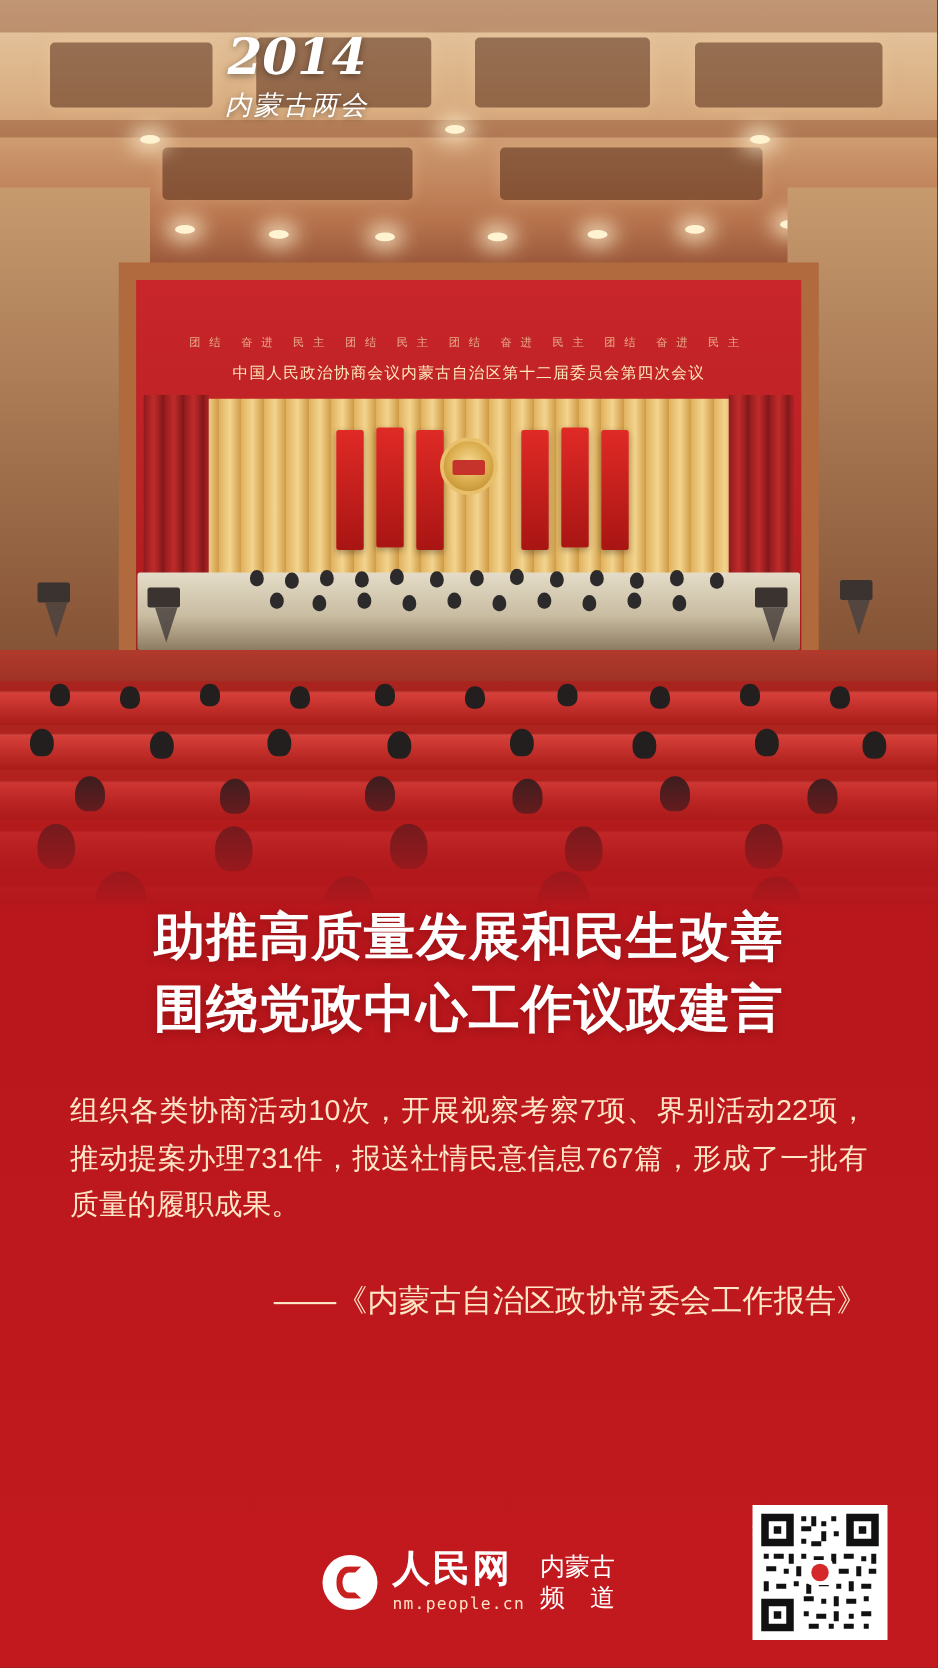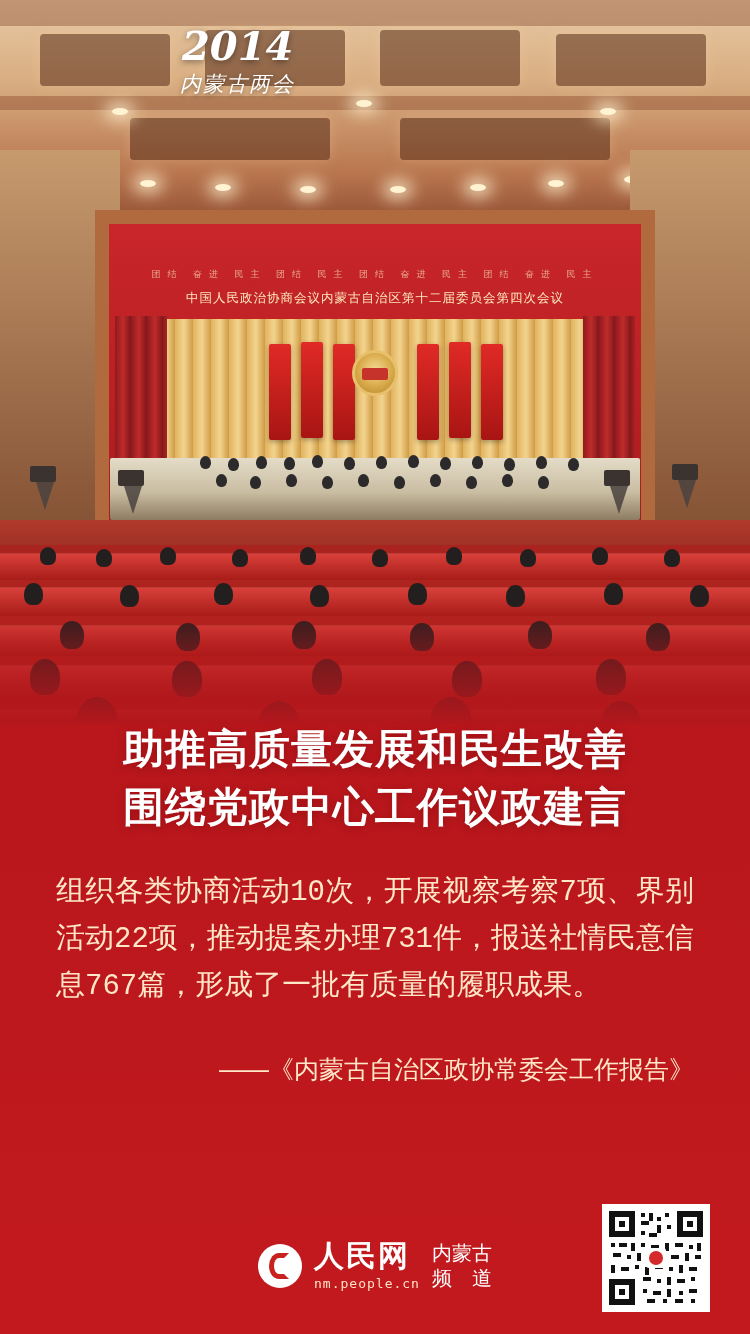--- a/index.html
+++ b/index.html
@@ -223,22 +223,22 @@
     font-weight: bold;
     font-size: 41px;
     line-height: 1.42;
     text-align: center;
     letter-spacing: 1px;
     margin: 0 34px;
     text-shadow: 0 2px 8px rgba(90,0,0,.35);
   }
   .body-text {
     color: #ffe7c8;
-    font-family: Liberation Mono, monospace;
-    font-size: 29px;
+    font-family: Liberation Sans, sans-serif;
+    font-size: 23px;
     line-height: 1.62;
     margin: 34px 56px 0 56px;
     text-align: justify;
     text-justify: inter-ideograph;
   }
   .source {
     color: #ffe7c8;
     font-family: Liberation Sans, sans-serif;
     font-size: 25px;
     margin: 42px 56px 0 56px;

